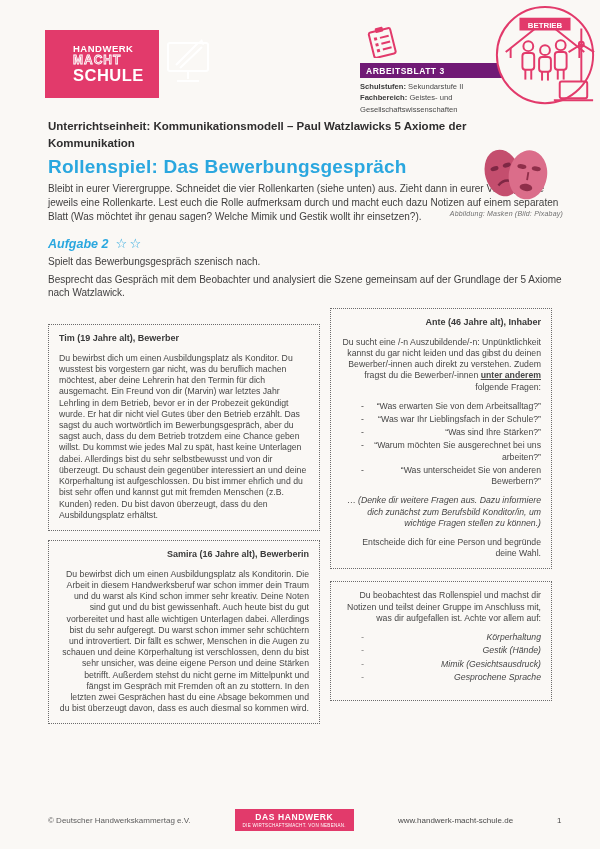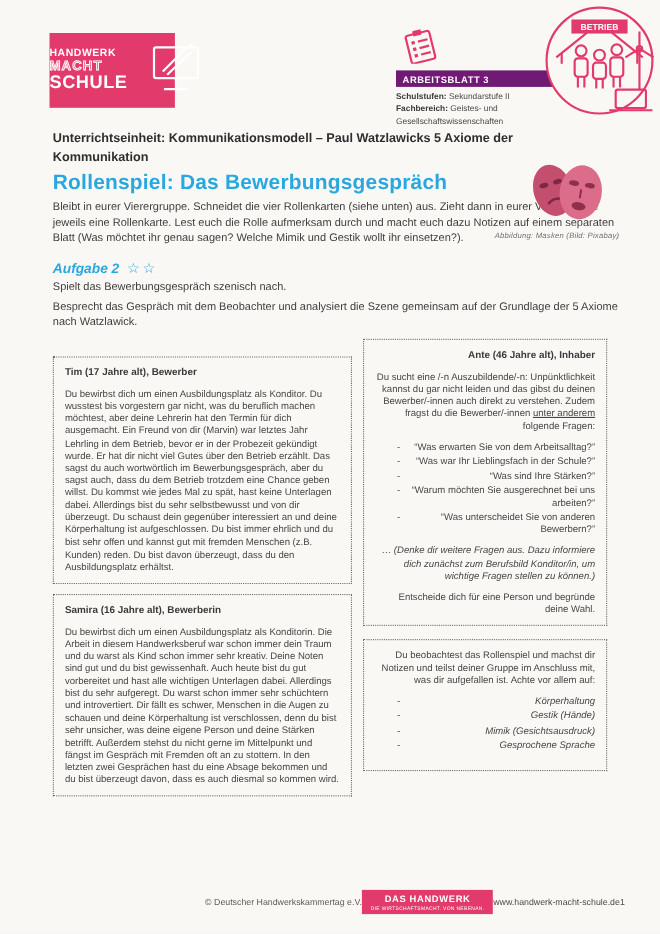--- a/index.html
+++ b/index.html
@@ -5,21 +5,21 @@
   * { margin:0; padding:0; box-sizing:border-box; }
   body { background:#e8e8e8; font-family:"Liberation Sans", sans-serif; }
   .page {
     position:relative; width:600px; height:849px; margin:0 auto;
     background:#faf8f5; overflow:hidden; color:#3f3e3e;
   }
 
   
   .logo {
     position:absolute; left:45px; top:30px; width:114px; height:68px;
-    background:#e23a6b; display:flex; align-items:center; padding:6px 6px 6px 0; gap:20px;
+    background:#e23a6b; display:flex; align-items:center; padding:6px 6px 6px 28px; gap:20px;
   }
   .logo-text { display:flex; flex-direction:column; line-height:1.05; }
   .logo-l1 { color:#fff; font-weight:bold; font-size:9.5px; letter-spacing:.5px; }
   .logo-l2 { font-weight:bold; font-size:12px; letter-spacing:1px; color:rgba(255,255,255,.28);
              -webkit-text-stroke:.8px #fff; }
   .logo-l3 { color:#fff; font-weight:bold; font-size:16.5px; letter-spacing:.5px; }
 
   .worksheet { position:absolute; left:360px; top:26px; width:190px; }
   .clip-icon { display:block; margin:0 0 1px 6px; }
   .ab-band {
@@ -46,35 +46,35 @@
   
   .cards { display:flex; gap:10px; margin-top:8px; align-items:flex-start; }
   .col-left  { width:272px; }
   .col-right { width:222px;text-align:right; }
   .card {
     border:1.2px dotted #6b6b6b; padding:8px 10px 9px;
     font-size:8.7px; line-height:1.29; color:#474747; background:transparent;
   }
   .card h4 { font-size:9px; font-weight:bold; color:#3a3a3a; margin-bottom:8px; }
   .card-tim { margin-top:16px; }
-  .card-samira { margin-top:9px; }
+  .card-samira { margin-top:9px;text-align:right; }
   .card-beobachter { margin-top:12px; }
   .qlist, .olist { list-style:none; margin:8px 0 8px 20px; }
   .qlist li, .olist li { position:relative; padding-left:12px; margin-bottom:2px; }
   .qlist li::before, .olist li::before { content:"-"; position:absolute; left:0; top:0; }
   .olist li { font-style:italic; }
-  .emph-u { font-weight:normal; text-decoration:underline; }
+  .emph-u { font-weight:bold; text-decoration:underline; }
   .note { margin:8px 0; }
   .note em { font-style:italic; }
   .outro { margin-top:8px; }
 
   
   .footer {
     position:absolute; left:48px; right:32px; bottom:18px;
-    display:flex; align-items:center; justify-content:flex-end;
+    display:flex; align-items:center; justify-content:flex-start;gap:44px;
   }
   .copyright { font-size:8px; color:#5c5c5c; }
   .hw-badge { background:#e23a6b; color:#fff; text-align:center; padding:3px 8px 3px; }
   .hw-badge .bt { font-size:8.5px; font-weight:bold; letter-spacing:.6px; white-space:nowrap; }
   .hw-badge .bs { font-size:4.5px; letter-spacing:.3px; white-space:nowrap; margin-top:1px; }
   .website { font-size:8px; color:#4a4a4a; }
   .pageno { font-size:8px; color:#4a4a4a; }
 </style>
 </head>
 <body>
@@ -183,21 +183,21 @@
       <span>Aufgabe 2</span><span class="stars">☆☆</span>
     </div>
     <div class="task-text">Spielt das Bewerbungsgespräch szenisch nach.</div>
 
     <div class="task-text">Besprecht das Gespräch mit dem Beobachter und analysiert die Szene gemeinsam auf der Grundlage der 5 Axiome nach Watzlawick.</div>
 
     <div class="cards">
       <div class="col-left">
 
         <div class="card card-tim">
-          <h4>Tim (17 Jahre alt), Bewerber</h4>
+          <h4>Tim (19 Jahre alt), Bewerber</h4>
           <p>Du bewirbst dich um einen Ausbildungsplatz als Konditor. Du wusstest bis vorgestern gar nicht, was du beruflich machen möchtest, aber deine Lehrerin hat den Termin für dich ausgemacht. Ein Freund von dir (Marvin) war letztes Jahr Lehrling in dem Betrieb, bevor er in der Probezeit gekündigt wurde. Er hat dir nicht viel Gutes über den Betrieb erzählt. Das sagst du auch wortwörtlich im Bewerbungsgespräch, aber du sagst auch, dass du dem Betrieb trotzdem eine Chance geben willst. Du kommst wie jedes Mal zu spät, hast keine Unterlagen dabei. Allerdings bist du sehr selbstbewusst und von dir überzeugt. Du schaust dein gegenüber interessiert an und deine Körperhaltung ist aufgeschlossen. Du bist immer ehrlich und du bist sehr offen und kannst gut mit fremden Menschen (z.B. Kunden) reden. Du bist davon überzeugt, dass du den Ausbildungsplatz erhältst.</p>
         </div>
 
         <div class="card card-samira">
           <h4>Samira (16 Jahre alt), Bewerberin</h4>
           <p>Du bewirbst dich um einen Ausbildungsplatz als Konditorin. Die Arbeit in diesem Handwerksberuf war schon immer dein Traum und du warst als Kind schon immer sehr kreativ. Deine Noten sind gut und du bist gewissenhaft. Auch heute bist du gut vorbereitet und hast alle wichtigen Unterlagen dabei. Allerdings bist du sehr aufgeregt. Du warst schon immer sehr schüchtern und introvertiert. Dir fällt es schwer, Menschen in die Augen zu schauen und deine Körperhaltung ist verschlossen, denn du bist sehr unsicher, was deine eigene Person und deine Stärken betrifft. Außerdem stehst du nicht gerne im Mittelpunkt und fängst im Gespräch mit Fremden oft an zu stottern. In den letzten zwei Gesprächen hast du eine Absage bekommen und du bist überzeugt davon, dass es auch diesmal so kommen wird.</p>
         </div>
 
       </div>
       <div class="col-right">

